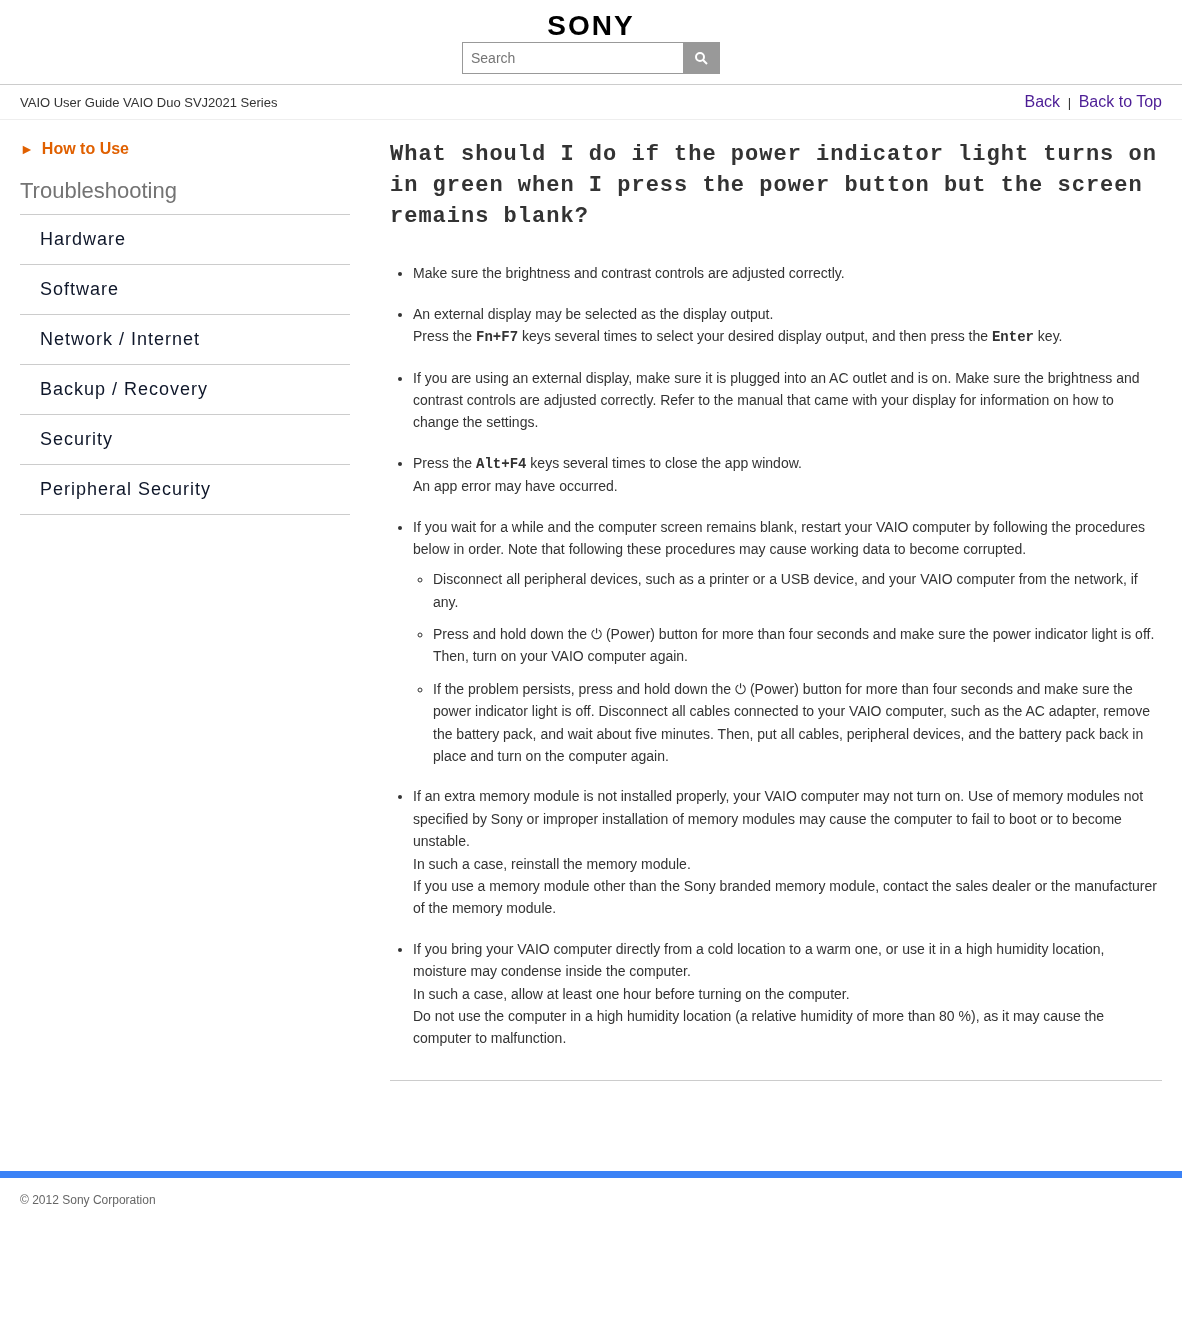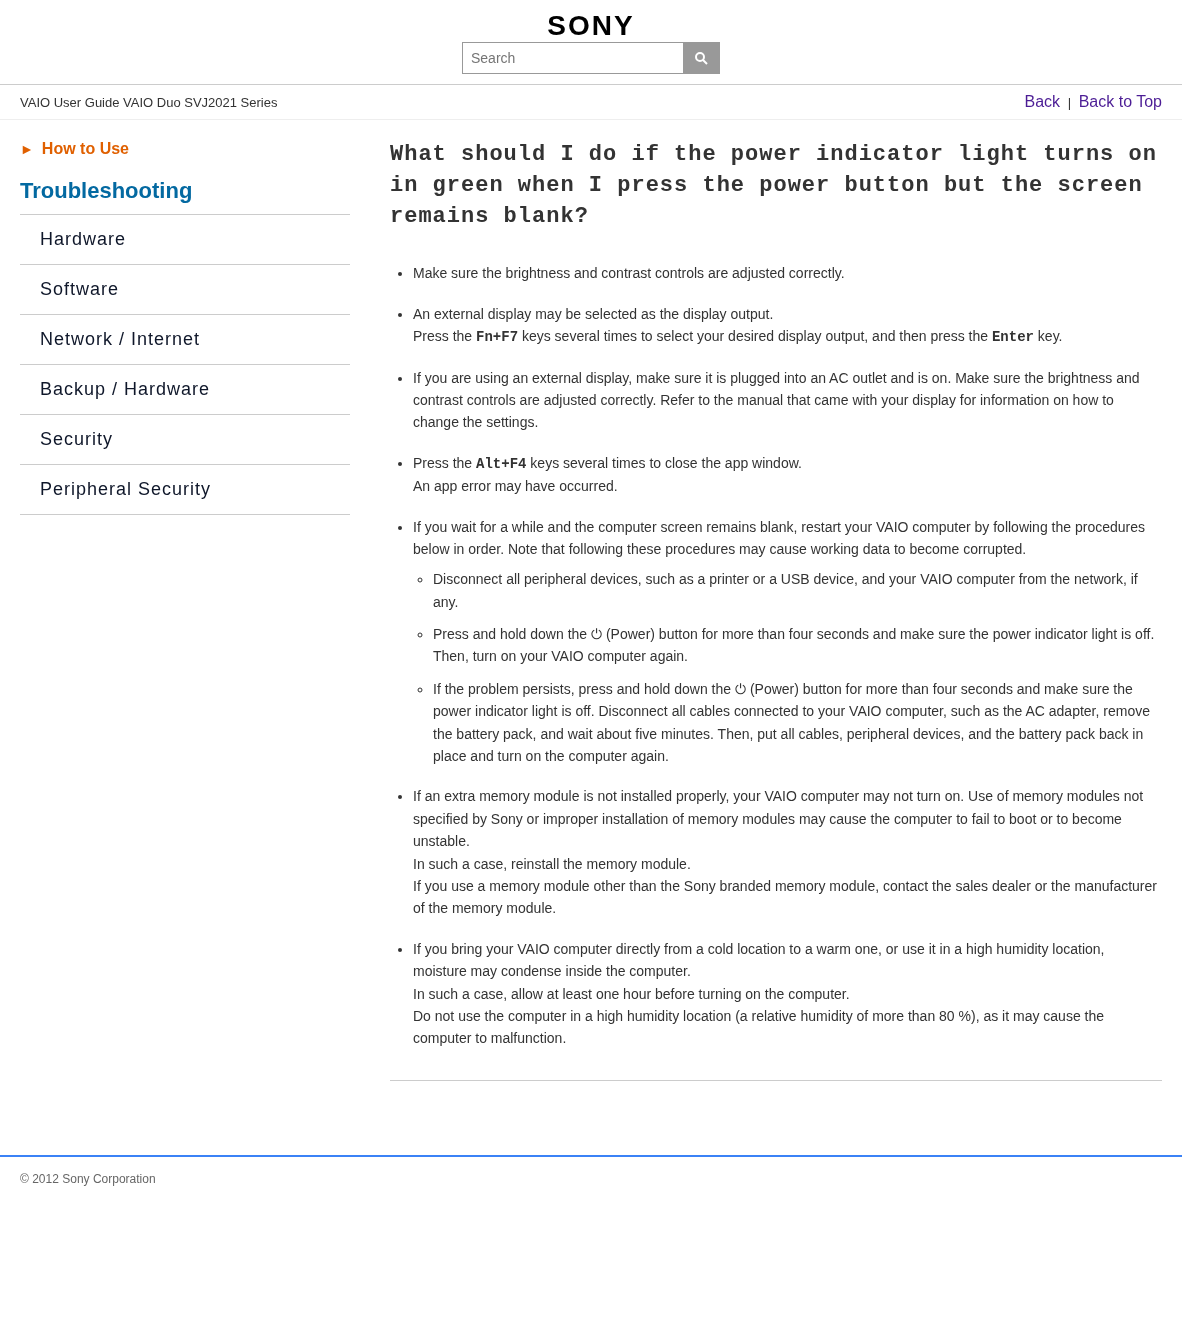--- a/index.html
+++ b/index.html
@@ -85,22 +85,22 @@
       font-weight: bold;
       margin-bottom: 20px;
       cursor: pointer;
     }
     #how-to-use-arrow {
       margin-right: 8px;
       font-size: 14px;
     }
     #sidebar-title {
       font-size: 22px;
-      font-weight: bold;
-      color: #0369a1;
+      font-weight: normal;
+      color: #737373;
       margin-bottom: 10px;
     }
     .sidebar-divider {
       border: none;
       border-top: 1px solid #ccc;
       margin: 0;
     }
     .sidebar-item {
       display: block;
       padding: 14px 0 14px 20px;
@@ -153,22 +153,22 @@
     code, .mono {
       font-family: 'Courier New', monospace;
       font-weight: bold;
     }
 
     
     #footer {
       padding: 15px 20px;
       font-size: 12px;
       color: #666;
-      border-top: 2px solid #3b82f6;
-      margin-top: 4px;
+      border-top: 7px solid #3b82f6;
+      margin-top: 20px;
     }
   </style>
 </head>
 <body>
 
 <div id="header">
   <div id="logo">SONY</div>
   <div id="search-container">
     <input id="search-input" type="text" placeholder="Search" style="">
     <button id="search-button">
@@ -199,21 +199,21 @@
     <div>
       <h2 id="sidebar-title">Troubleshooting</h2>
     </div>
     <hr class="sidebar-divider">
     <a class="sidebar-item">Hardware</a>
     <hr class="sidebar-divider">
     <a class="sidebar-item">Software</a>
     <hr class="sidebar-divider">
     <a class="sidebar-item">Network / Internet</a>
     <hr class="sidebar-divider">
-    <a class="sidebar-item">Backup / Hardware</a>
+    <a class="sidebar-item">Backup / Recovery</a>
     <hr class="sidebar-divider">
     <a class="sidebar-item">Security</a>
     <hr class="sidebar-divider">
     <a class="sidebar-item">Peripheral Security</a>
     <hr class="sidebar-divider">
   </div>
 
   <div id="content">
     <h1 id="page-title">What should I do if the power indicator light turns on in green when I press the power button but the screen remains blank?</h1>
 

